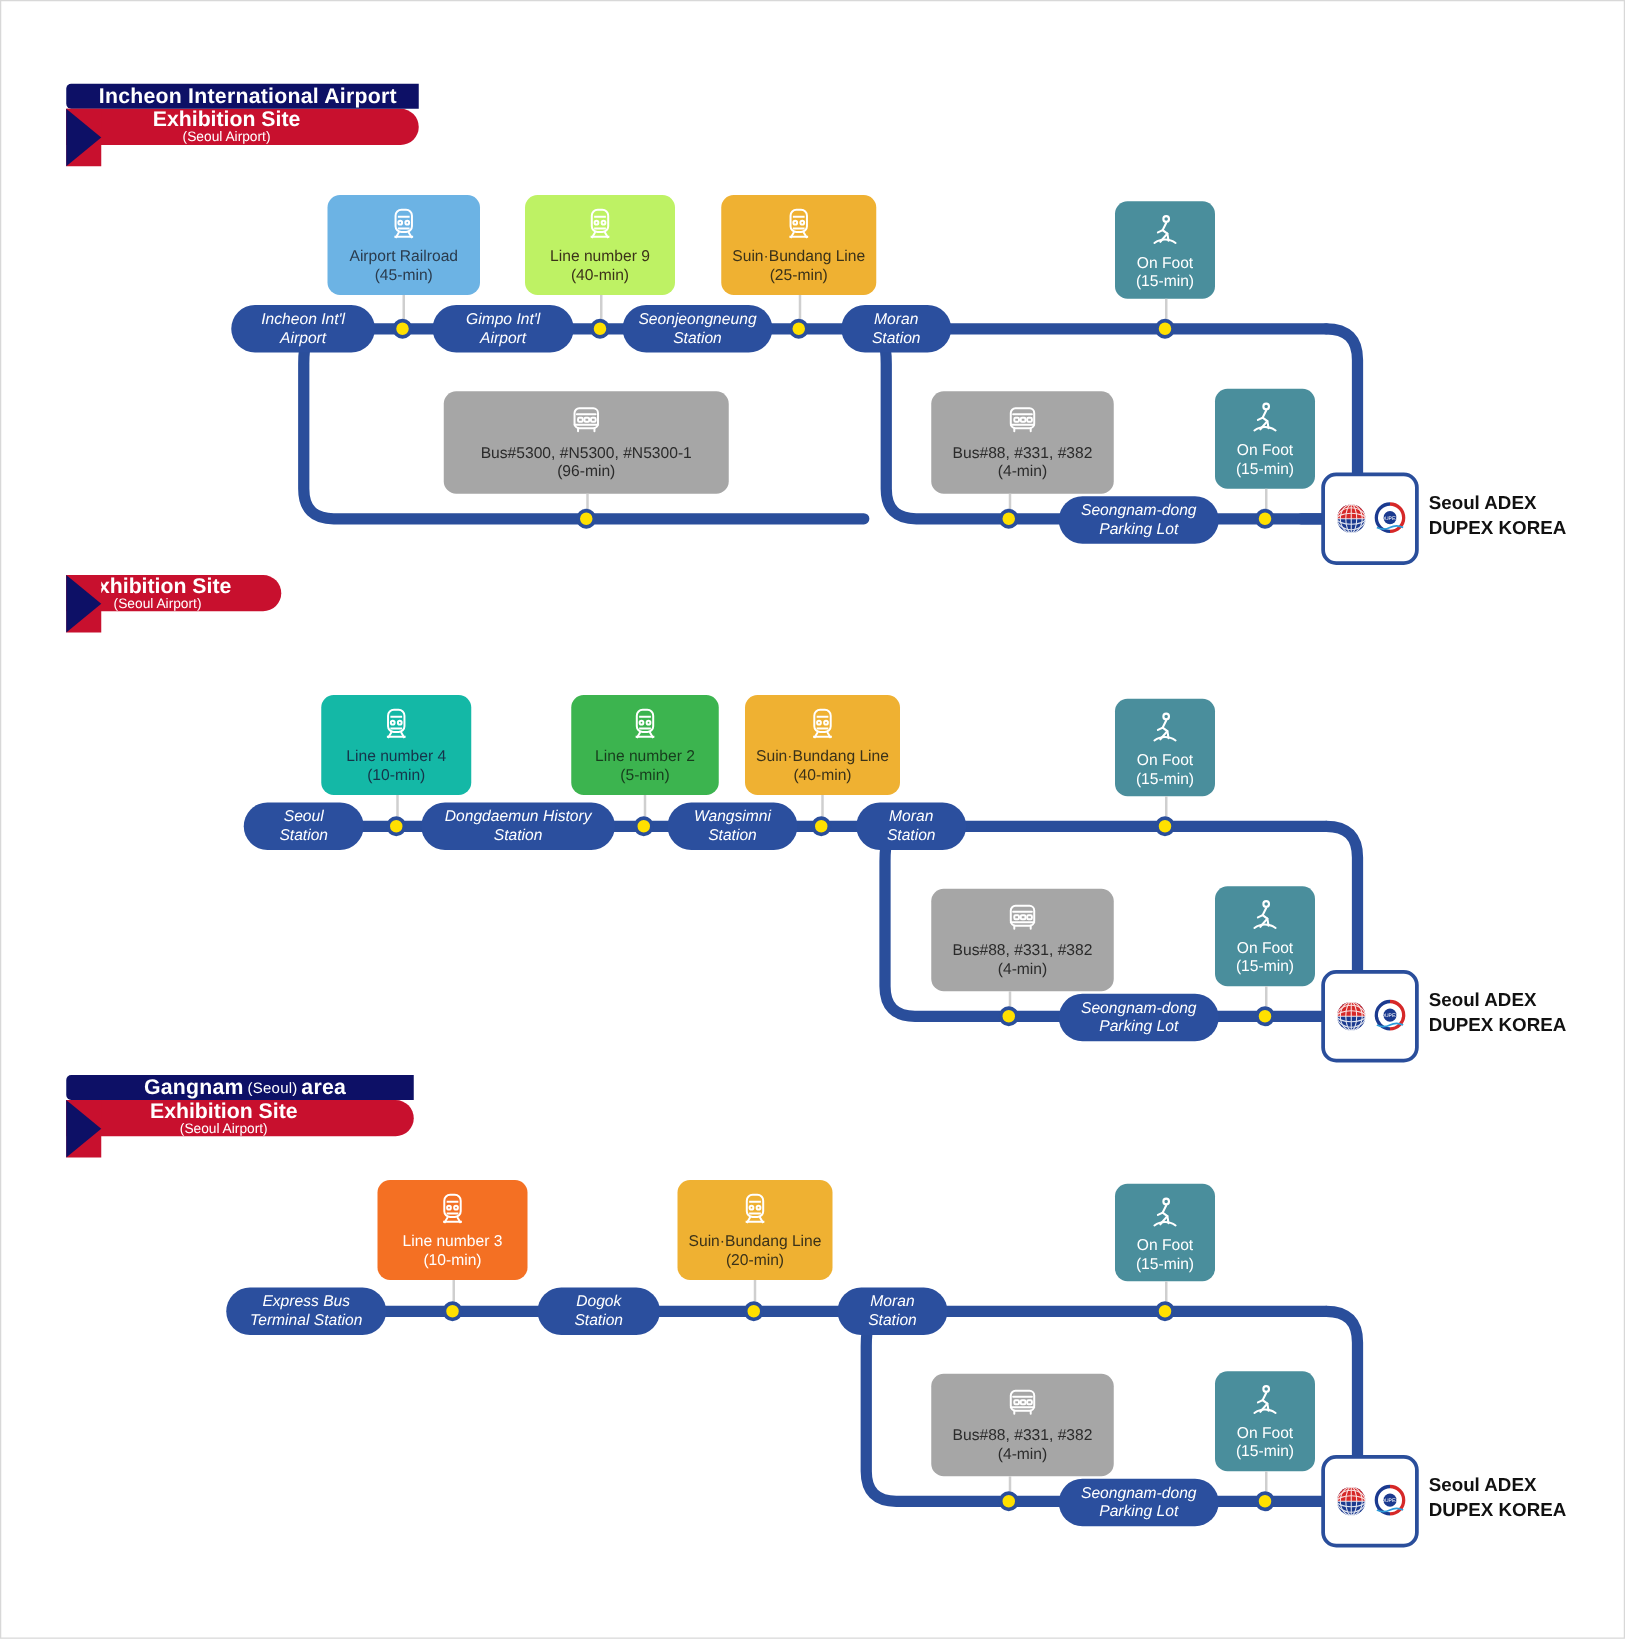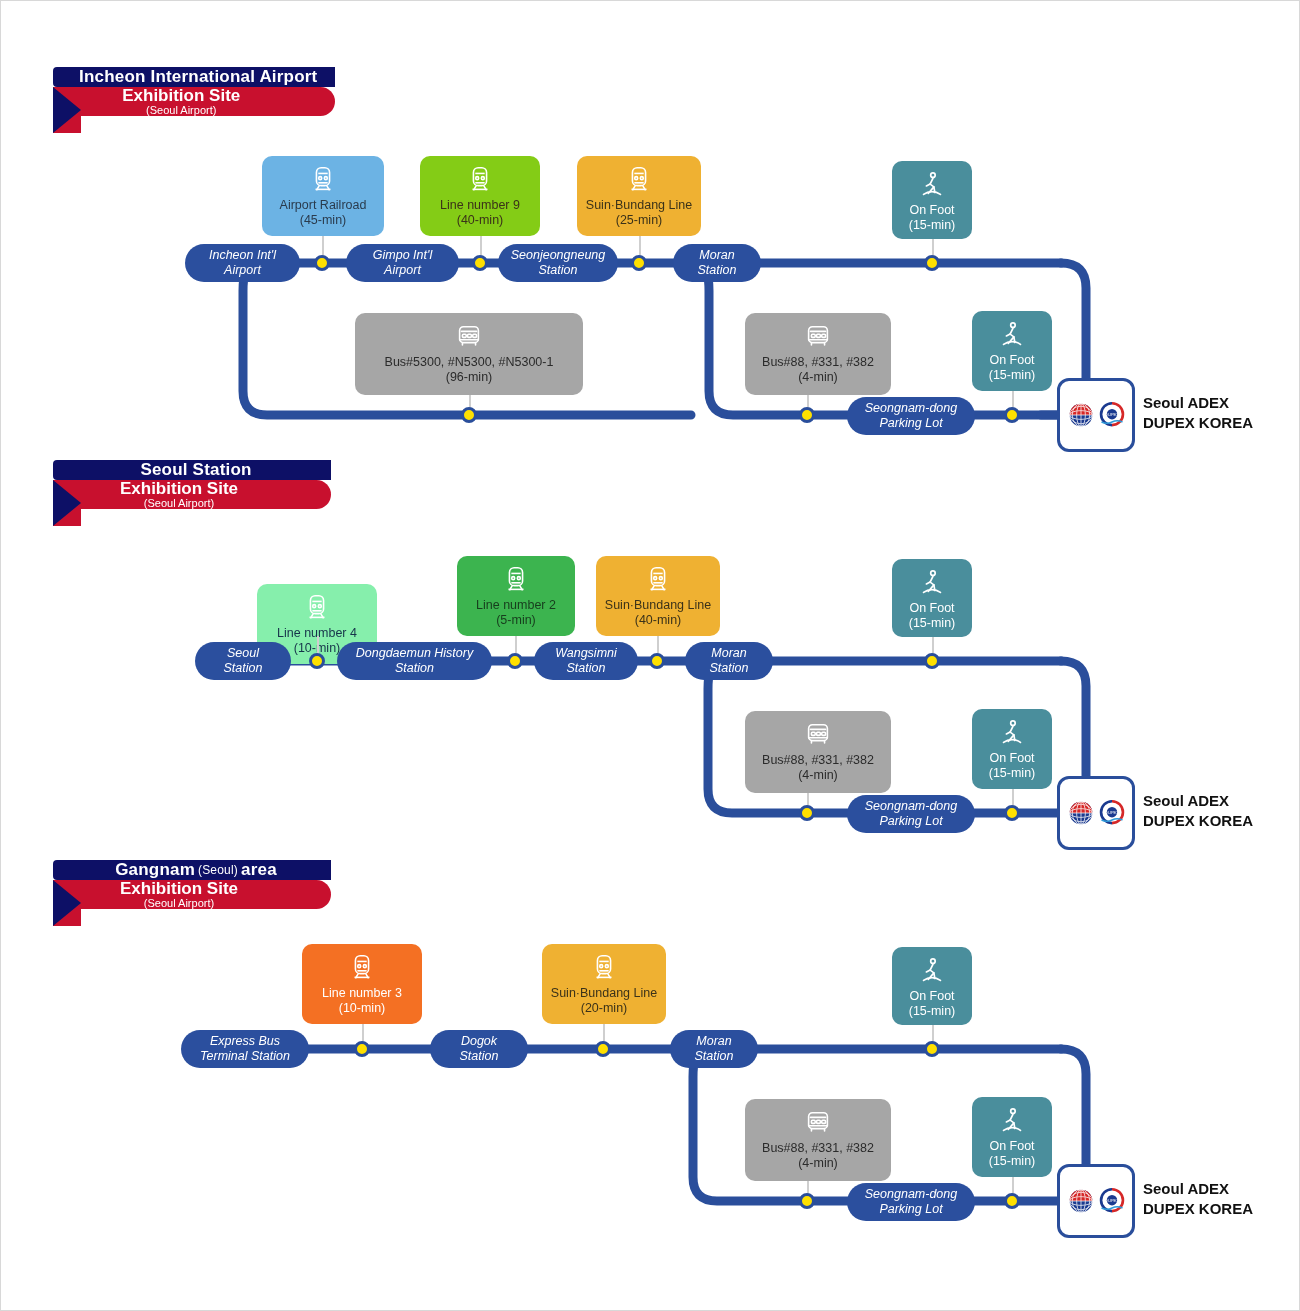--- a/index.html
+++ b/index.html
@@ -140,21 +140,21 @@
         <path d="M11 19h10"></path>
         <path d="M12 22l-3 5M20 22l3 5"></path>
         <path d="M8 26h16"></path>
       </g>
     </svg>
   <span class="t1">Airport Railroad</span>
   <span class="t2">(45-min)</span>
 </div>
 <div class="stem" style="left:321px; top:235px; height:22px;"></div>
 
-<div class="mode" style="left:419px; top:155px; width:120px; height:80px; background:#84cc16; color:#3b3219;">
+<div class="mode" style="left:419px; top:155px; width:120px; height:80px; background:#bef264; color:#3b3219;">
   <svg class="ico" viewBox="0 0 32 32">
       <g fill="none" stroke="#ffffff" stroke-width="1.7">
         <rect x="9" y="3" width="14" height="19" rx="5"></rect>
         <path d="M11 9h10"></path>
         <circle cx="13" cy="14" r="1.6"></circle>
         <circle cx="19" cy="14" r="1.6"></circle>
         <path d="M11 19h10"></path>
         <path d="M12 22l-3 5M20 22l3 5"></path>
         <path d="M8 26h16"></path>
       </g>
@@ -289,31 +289,28 @@
     <text x="16" y="17" font-size="4.6" fill="#fff" text-anchor="middle" font-family="Liberation Sans, sans-serif">DUPEX</text>
     <path d="M4 24q6 3 12 0t12 0" fill="none" stroke="#2e9bd9" stroke-width="1.6"></path>
   </svg>
 </div>
 <div class="dest-label" style="left:1142px; top:392px;">
   <div>Seoul ADEX</div>
   <div>DUPEX KOREA</div>
 </div>
 
 <div class="ribbon" style="left:52px; top:459px;">
-  <div class="left" style="width:278px;">
-    <span>Seoul Station</span>
-  </div>
   <div class="arrow"></div>
   <div class="right">
     <span class="r1">Exhibition Site</span>
     <span class="r2">(Seoul Airport)</span>
   </div>
 </div>
 
-<div class="mode" style="left:256px; top:555px; width:120px; height:80px; background:#86efac; color:#16344a;margin-top:28px;">
+<div class="mode" style="left:256px; top:555px; width:120px; height:80px; background:#14b8a6; color:#16344a;">
   <svg class="ico" viewBox="0 0 32 32">
       <g fill="none" stroke="#ffffff" stroke-width="1.7">
         <rect x="9" y="3" width="14" height="19" rx="5"></rect>
         <path d="M11 9h10"></path>
         <circle cx="13" cy="14" r="1.6"></circle>
         <circle cx="19" cy="14" r="1.6"></circle>
         <path d="M11 19h10"></path>
         <path d="M12 22l-3 5M20 22l3 5"></path>
         <path d="M8 26h16"></path>
       </g>

